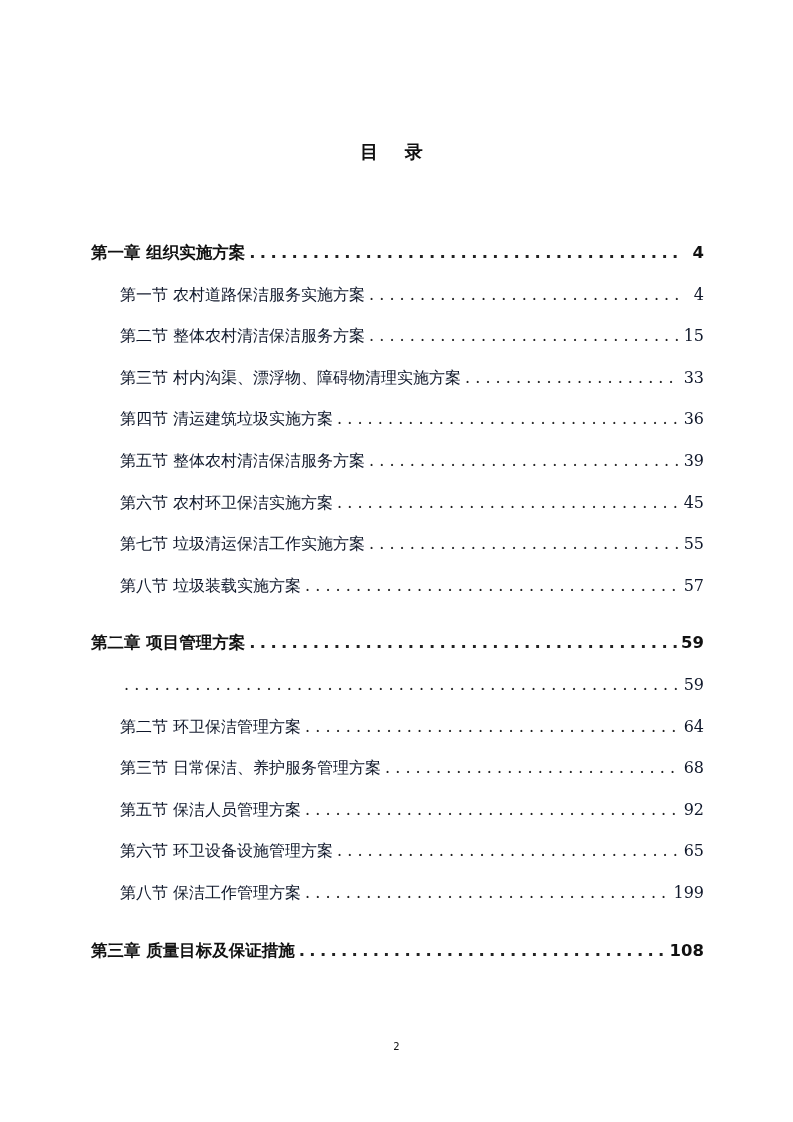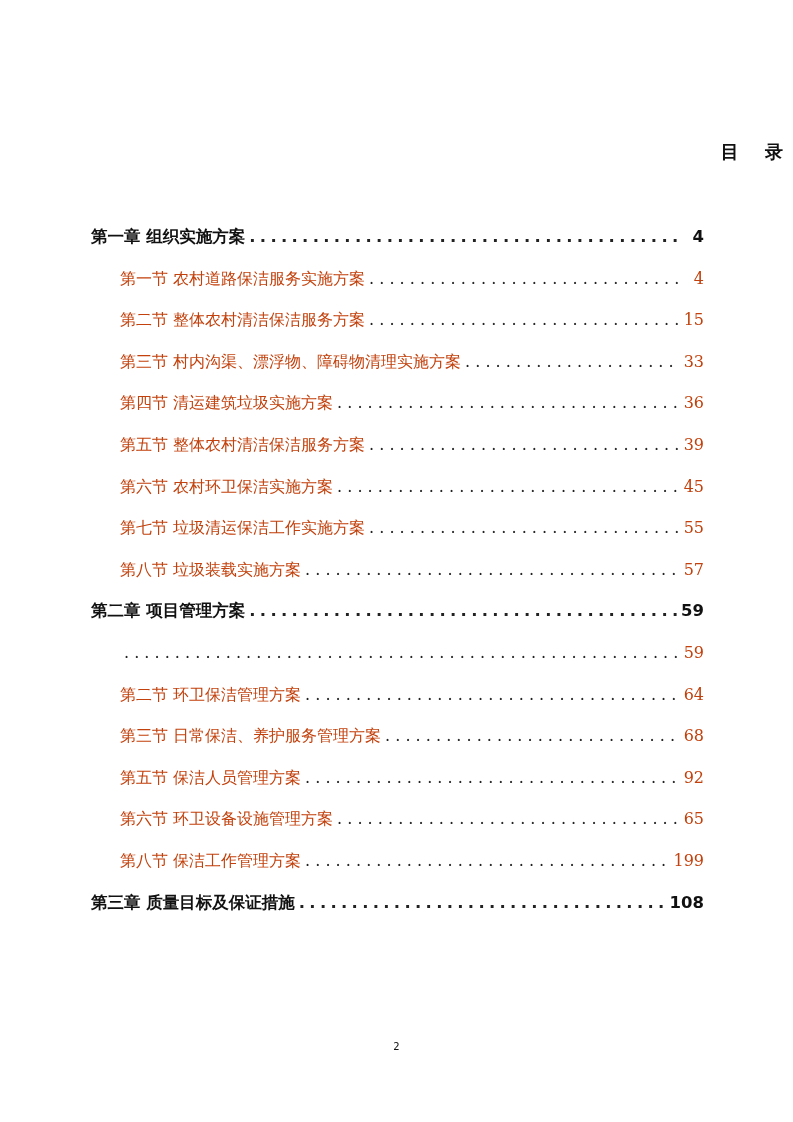--- a/index.html
+++ b/index.html
@@ -19,21 +19,21 @@
       position: absolute;
       left: 0; top: 0;
       width: 793px;
       height: 1122px;
     }
     .toc-title {
       position: absolute;
       top: 140px;
       left: 0;
       width: 793px;
-      text-align: right;
+      text-align: center;
       font-size: 18px;
       font-weight: bold;
       letter-spacing: 10px;
       font-family: "DejaVu Sans", "Liberation Sans", sans-serif;
     }
     .toc {
       position: absolute;
       left: 91px;
       top: 222px;
       width: 613px;
@@ -43,25 +43,26 @@
       align-items: baseline;
       height: 41.6px;
       line-height: 30px;
       white-space: nowrap;
     }
     .toc-row.chapter {
       font-weight: bold;
       font-size: 16.5px;
       font-family: "DejaVu Sans", "Liberation Sans", sans-serif;
       padding-left: 0;
+      margin-top: 16px;
     }
     .toc-row.section {
       font-size: 16px;
       padding-left: 29px;
-      color: #c2410c;
+      color: #0f172a;
     }
     .toc-row .label { flex: 0 0 auto; }
     .toc-row .leader {
       flex: 1 1 auto;
       overflow: hidden;
       margin: 0 4px;
       letter-spacing: 4px;
       color: #222;
     }
     .toc-row .leader::before {

